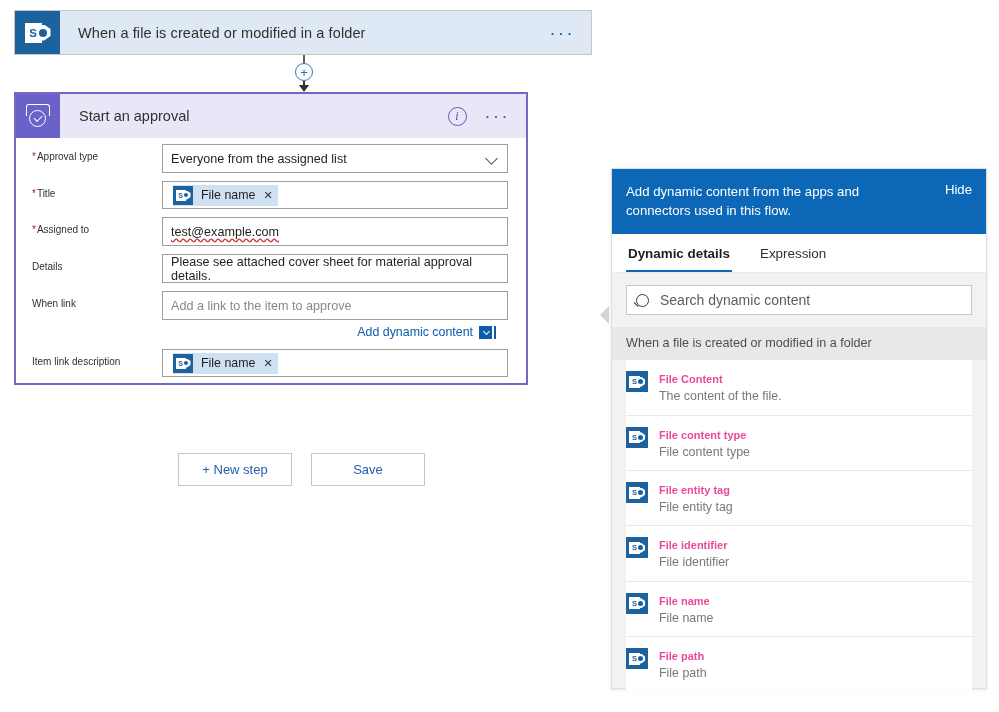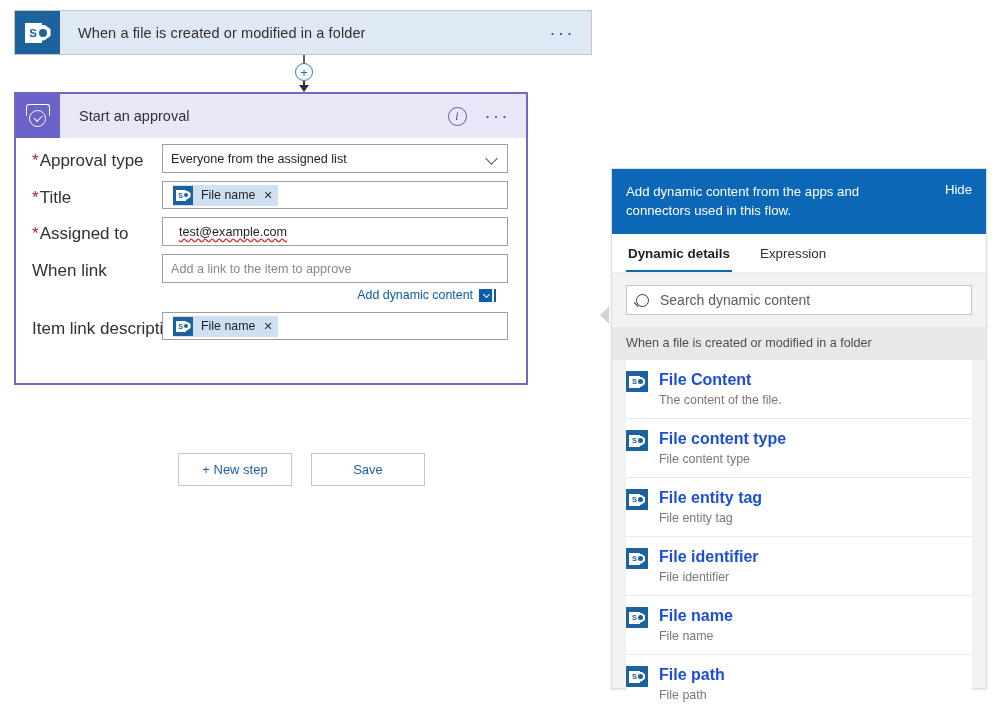--- a/index.html
+++ b/index.html
@@ -122,21 +122,21 @@
     color: #4c4cae; font-size: 18px; letter-spacing: 2.5px;
     padding-right: 16px; line-height: 1; user-select: none;
   }
 
   
   .form-body { padding: 6px 0 0 0; }
   .frow { display: flex; align-items: flex-start; margin-bottom: 8px; }
   .flabel {
     width: 146px; flex: 0 0 146px;
     padding-left: 16px; padding-top: 7px;
-    font-size: 17px; color: #323130;
+    font-size: 10px; color: #323130;
     white-space: nowrap;
   }
   .req { color: #a4262c; margin-right: 1px; }
   .fctrl { flex: 1; padding-right: 18px; }
   .fbox {
     height: 28px; border: 1px solid #a19f9d; background: #fff;
     display: flex; align-items: center;
     padding: 0 8px; font-size: 12.6px; color: #201f1e;
     position: relative;
   }
@@ -145,21 +145,20 @@
   .chev {
     position: absolute; right: 11px; top: 9px;
     width: 9px; height: 9px;
     border-left: 1.5px solid #4a4a4a; border-bottom: 1.5px solid #4a4a4a;
     transform: rotate(-45deg);
   }
   .spell {
     text-decoration: underline wavy #d13438;
     text-decoration-skip-ink: none;
     text-underline-offset: 2px;
-    margin-left: 8px;
   }
 
   
   .chip {
     display: inline-flex; align-items: center;
     background: #cfe0f3; height: 21px; padding-right: 5px;
     margin-left: 2px;
   }
   .chip-ico {
     width: 20px; height: 19px; background: #1b629e;
@@ -263,21 +262,21 @@
   .dc-item-ico {
     width: 22px; height: 21px; flex: 0 0 22px; background: #1b629e;
     display: flex; align-items: center; justify-content: center;
     margin-right: 11px; margin-top: 2px;
   }
   .dc-item-ico .sp-glyph { width: 16px; height: 12px; }
   .dc-item-ico .sp-glyph .sq { width: 11px; height: 12px; font-size: 7.5px; }
   .dc-item-ico .sp-glyph .pac { left: 7.5px; top: 1px; width: 8.5px; height: 10px; }
   .dc-item-ico .sp-glyph .pac::after { left: 1.2px; top: 2.5px; width: 5px; height: 5px; }
   .dc-item-txt { flex: 1; }
-  .dc-item-name { font-size: 16px; color: #1d4ed8; font-weight: bold; line-height: 1.35; }
+  .dc-item-name { font-size: 11px; color: #ec4899; font-weight: bold; line-height: 1.35; }
   .dc-item-desc { font-size: 12.4px; color: #7a7876; line-height: 1.4; margin-top: 1px; }
 
   
   .panel-handle {
     position: absolute; left: 600px; top: 306px;
     width: 0; height: 0;
     border-top: 9px solid transparent;
     border-bottom: 9px solid transparent;
     border-right: 9px solid #d6d4d2;
   }
@@ -352,20 +351,28 @@
 
       <div class="frow">
         <div class="flabel"><span class="req">*</span><span>Assigned to</span></div>
         <div class="fctrl">
           <div class="fbox tall">
             <span class="spell">test@example.com</span>
           </div>
         </div>
       </div>
 
+      <div class="frow">
+        <div class="flabel"><span>Details</span></div>
+        <div class="fctrl">
+          <div class="fbox tall">
+            <span>Please see attached cover sheet for material approval details.</span>
+          </div>
+        </div>
+      </div>
 
       <div class="frow">
         <div class="flabel"><span>When link</span></div>
         <div class="fctrl">
           <div class="fbox tall">
             <span class="placeholder">Add a link to the item to approve</span>
           </div>
         </div>
       </div>
 

